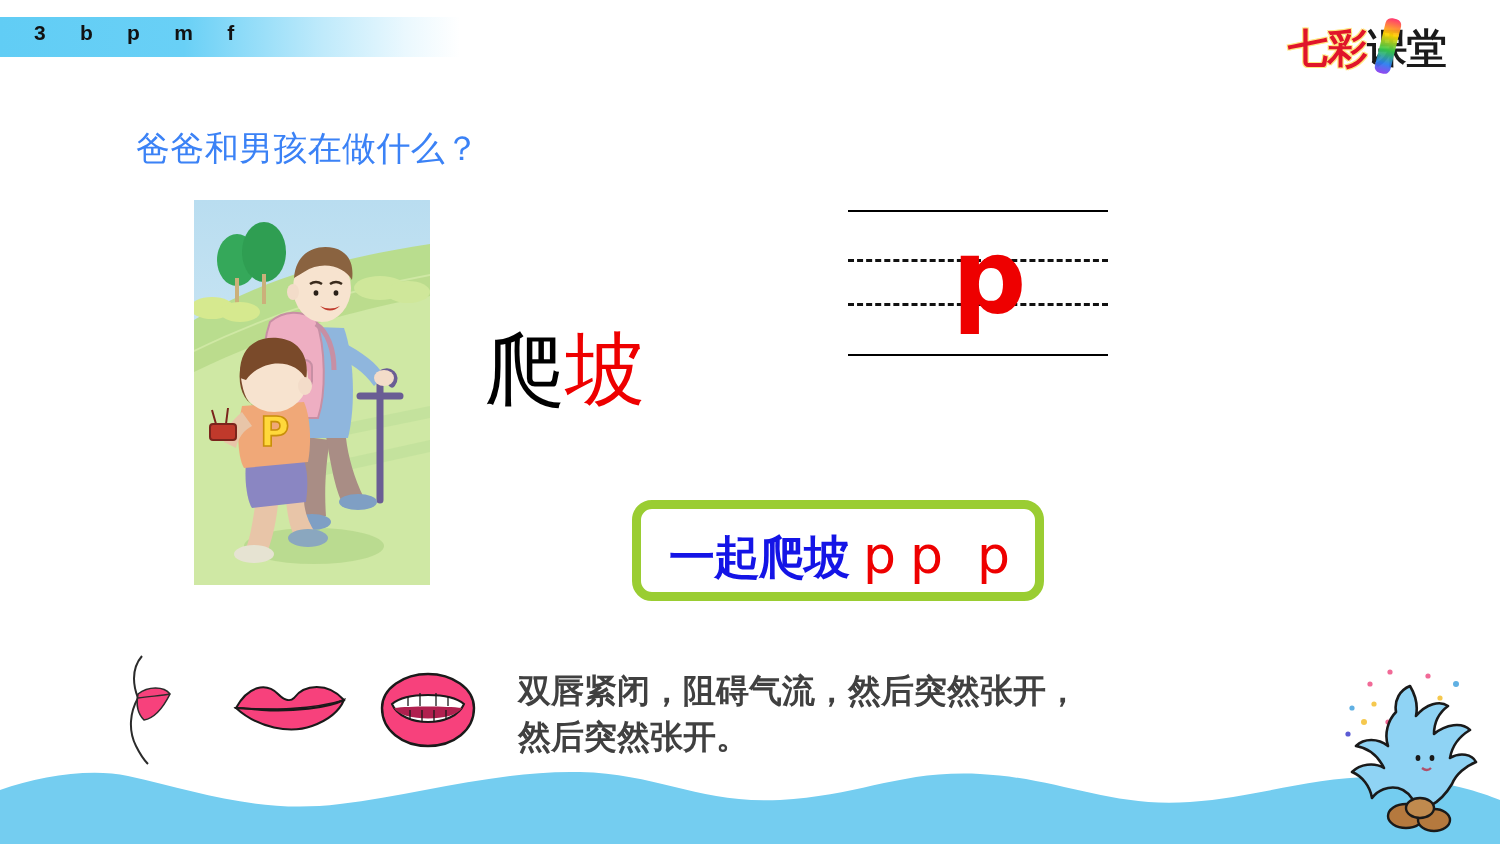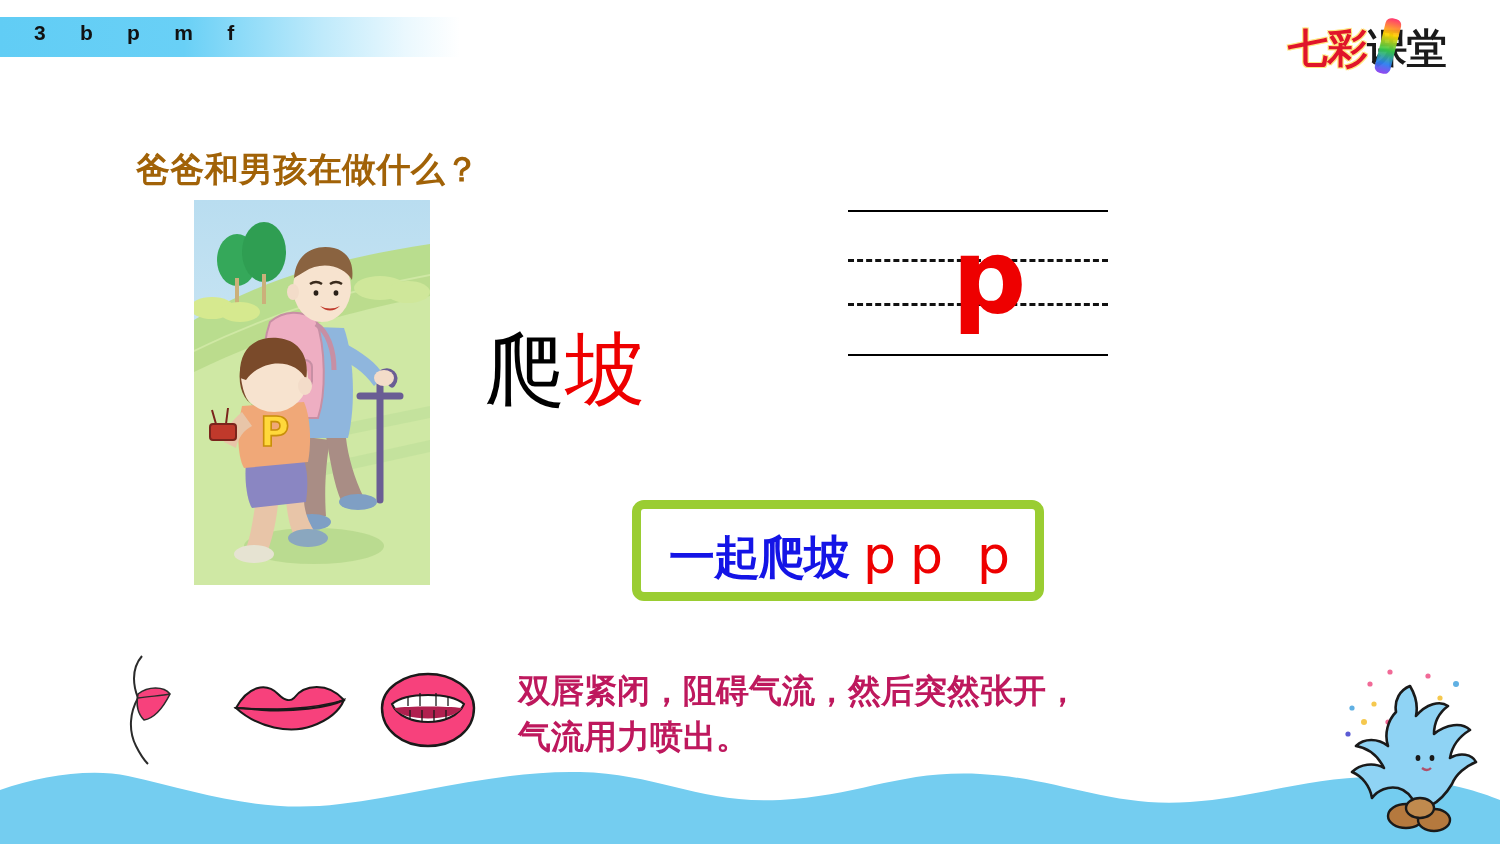--- a/index.html
+++ b/index.html
@@ -69,25 +69,24 @@
     border-radius: 6px;
     opacity: .95;
   }
 
   
   .q-title {
     position: absolute;
     left: 136px;
     top: 126px;
     font-size: 34px;
-    font-weight: 700;
-    color: #a16207;
+    font-weight: 400;
+    color: #3b82f6;
     letter-spacing: 0.01em;
     white-space: nowrap;
-    margin-top: 21px;
   }
 
   
   .illus {
     position: absolute;
     left: 194px;
     top: 200px;
     width: 236px;
     height: 385px;
     overflow: hidden;
@@ -138,21 +137,21 @@
   }
 
   
   .phrase-box {
     position: absolute;
     left: 632px;
     top: 500px;
     width: 412px;
     height: 101px;
     border: 9px solid #9acd32;
-    border-radius: 12px;
+    border-radius: 20px;
     background: #ffffff;
     box-sizing: border-box;
   }
   .phrase-line {
     position: absolute;
     left: 28px;
     top: 14px;
     white-space: nowrap;
     line-height: 64px;
   }
@@ -184,21 +183,21 @@
   .m3 { left: 268px; top: 22px; }
 
   
   .desc {
     position: absolute;
     left: 518px;
     top: 668px;
     width: 760px;
     font-size: 33px;
     font-weight: 700;
-    color: #be185d;
+    color: #404040;
     line-height: 46px;
   }
   .desc div { white-space: nowrap; }
 
   
   .wave {
     position: absolute;
     left: 0;
     bottom: 0;
     width: 1500px;
@@ -370,21 +369,21 @@
             <path d="M42 38 L42 50"></path>
           <path d="M54 38 L54 50"></path>
             <path d="M66 38 L66 48"></path>
         </g>
       </svg>
     </div>
   </div>
 
   <div class="desc">
     <div>双唇紧闭，阻碍气流，然后突然张开，</div>
-    <div>气流用力喷出。</div>
+    <div>然后突然张开。</div>
   </div>
 
   <div class="wave">
     <svg width="1500" height="96" viewBox="0 0 1500 96" preserveAspectRatio="none" xmlns="http://www.w3.org/2000/svg">
       <path d="M0 42 C40 28 90 20 128 28 C200 44 260 66 340 56 C420 46 500 22 580 24
                C660 26 700 56 780 52 C860 48 900 22 980 26 C1060 30 1110 60 1190 54
                C1270 48 1320 24 1400 30 C1450 34 1480 44 1500 52 L1500 96 L0 96 Z" fill="#74cdf0"></path>
     </svg>
   </div>
 

